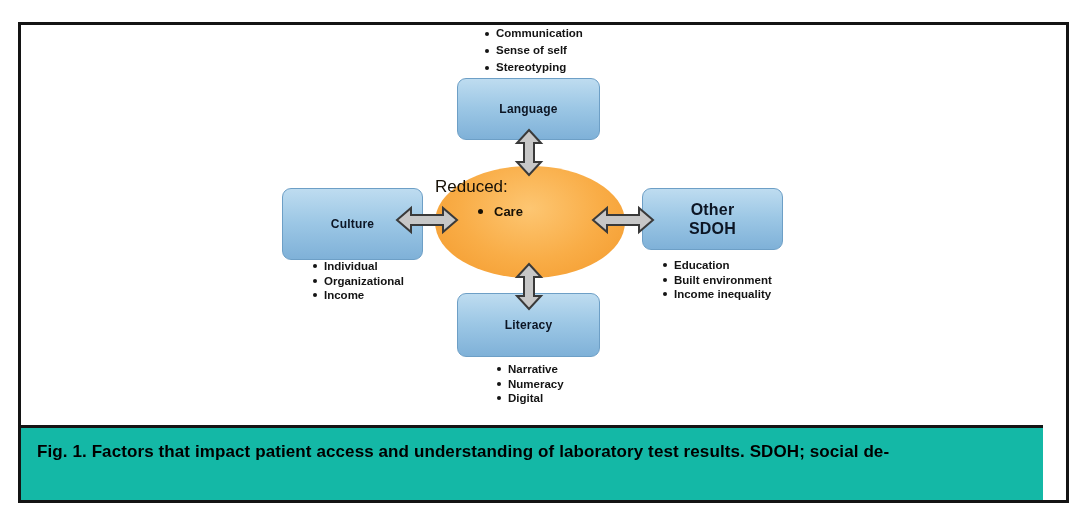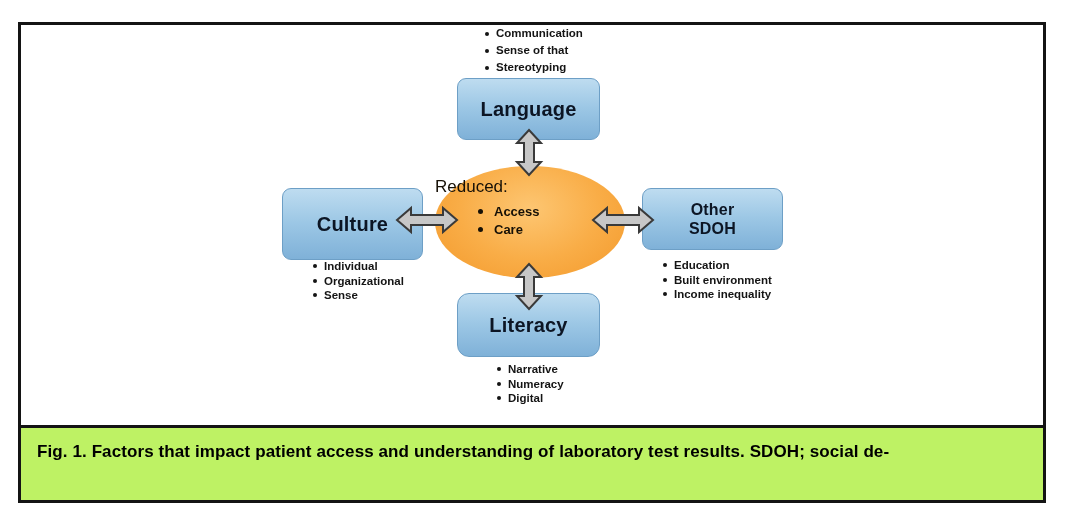--- a/index.html
+++ b/index.html
@@ -2,37 +2,37 @@
 <html><head>
 <meta charset="utf-8">
 <style>
   html,body { margin:0; padding:0; background:#ffffff; }
   .canvas {
     position:relative; width:1071px; height:524px; background:#ffffff;
     font-family:"Liberation Sans", sans-serif; overflow:hidden;
   }
   .frame {
     position:absolute; left:18px; top:22px; width:1022px; height:475px;
-    border:3px solid #141414; background:#ffffff;
+    border:3px solid #141414; background:#ffffff;padding-left:23px;
   }
   .diagram { position:absolute; left:0; top:0; width:1022px; height:400px; background:#ffffff; }
 
   
   .node {
     position:absolute; border-radius:9px; box-sizing:border-box;
     background:linear-gradient(180deg, #bedcf0 0%, #9cc7e5 48%, #7fb1d8 100%);
     border:1px solid #6d9fc6;
     display:flex; flex-direction:column; align-items:center; justify-content:center;
     font-weight:bold; color:#0c1524; text-align:center;
   }
-  .node-label { font-size:20px; line-height:19px; letter-spacing:0.2px; }
+  .node-label { font-size:12px; line-height:19px; letter-spacing:0.2px; }
   .node-top    { left:436px; top:53px;  width:143px; height:62px; }
   .node-left   { left:261px; top:163px; width:141px; height:72px; }
   .node-right  { left:621px; top:163px; width:141px; height:62px; }
-  .node-bottom { left:436px; top:268px; width:143px; height:64px;border-radius:12px; }
+  .node-bottom { left:436px; top:268px; width:143px; height:64px; }
   .node-right .node-label { font-size:16px; line-height:19px; }
 
   
   .ellipse {
     position:absolute; left:414px; top:141px; width:190px; height:112px;
     border-radius:50%;
     background:radial-gradient(ellipse at 50% 38%, #fdc672 0%, #f9ad47 52%, #f3992b 100%);
     box-sizing:border-box; padding-top:11px;
   }
   .ellipse-title { text-align:left; font-size:17px; font-weight:normal; color:#161006; line-height:20px; }
@@ -53,41 +53,41 @@
   .arrow { position:absolute; z-index:5; }
   .arrow polygon { fill:#c7c7c7; stroke:#3a3a3a; stroke-width:2; }
   .arrow-top    { left:493px; top:103px; }
   .arrow-bottom { left:493px; top:237px; }
   .arrow-left   { left:374px; top:180px; }
   .arrow-right  { left:570px; top:180px; }
 
   
   .caption {
     position:absolute; left:0; top:400px; width:1022px; height:75px;
-    background:#bef264; border-top:3px solid #141414; box-sizing:border-box;
+    background:#14b8a6; border-top:3px solid #141414; box-sizing:border-box;
     padding:12px 16px 0 16px;
     font-weight:bold; font-size:17px; line-height:23px; color:#000000;
     letter-spacing:0.1px;
   }
 </style>
 </head>
 <body>
 
 <div class="canvas">
   <div class="frame">
     <div class="diagram">
 
       <ul class="blist list-top">
         <li>
             <span class="dot"></span>
             <span>Communication</span>
           </li>
         <li>
             <span class="dot"></span>
-            <span>Sense of that</span>
+            <span>Sense of self</span>
           </li>
         <li>
             <span class="dot"></span>
             <span>Stereotyping</span>
           </li>
       </ul>
 
       <div class="node node-top">
         <div class="node-label">Language</div>
       </div>
@@ -109,21 +109,21 @@
         <li>
             <span class="dot"></span>
             <span>Individual</span>
           </li>
         <li>
             <span class="dot"></span>
             <span>Organizational</span>
           </li>
         <li>
             <span class="dot"></span>
-            <span>Sense</span>
+            <span>Income</span>
           </li>
       </ul>
 
       <ul class="blist list-right">
         <li>
             <span class="dot"></span>
             <span>Education</span>
           </li>
         <li>
             <span class="dot"></span>
@@ -148,24 +148,20 @@
             <span class="dot"></span>
             <span>Digital</span>
           </li>
       </ul>
 
       <div class="ellipse">
         <div class="ellipse-title">Reduced:</div>
         <ul class="center-list">
           <li>
               <span class="dot"></span>
-              <span>Access</span>
-            </li>
-          <li>
-              <span class="dot"></span>
               <span>Care</span>
             </li>
         </ul>
       </div>
 
       <svg class="arrow arrow-top" width="30" height="49" viewBox="0 0 30 49">
         <polygon points="15,2 27,15 20,15 20,34 27,34 15,47 3,34 10,34 10,15 3,15"></polygon>
       </svg>
       <svg class="arrow arrow-bottom" width="30" height="49" viewBox="0 0 30 49">
         <polygon points="15,2 27,15 20,15 20,34 27,34 15,47 3,34 10,34 10,15 3,15"></polygon>

